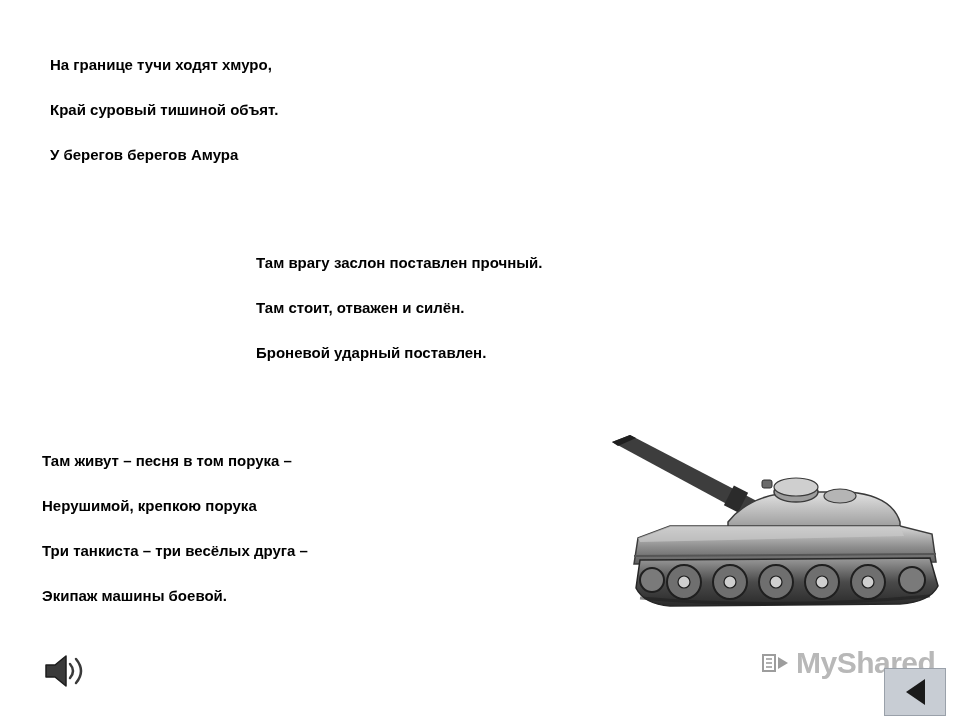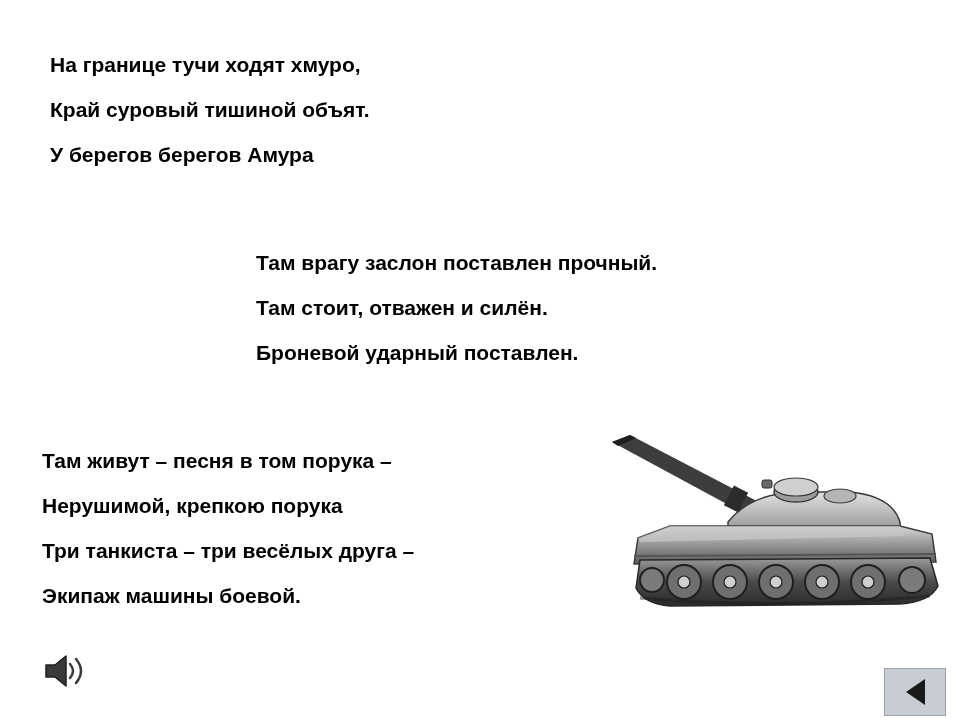--- a/index.html
+++ b/index.html
@@ -17,21 +17,21 @@
   .slide {
     position: relative;
     width: 960px;
     height: 720px;
     box-sizing: border-box;
   }
   .verse {
     position: absolute;
     font-weight: bold;
     color: #000000;
-    font-size: 21px;
+    font-size: 15px;
     line-height: 45px;
     white-space: nowrap;
   }
   .verse-1 {
     left: 50px;
     top: 42px;
   }
   .verse-2 {
     left: 256px;
     top: 240px;
@@ -201,18 +201,30 @@
   </div>
 
   <div class="sound-icon">
     <svg width="46" height="42" viewBox="0 0 46 42" xmlns="http://www.w3.org/2000/svg">
       <path d="M4 15 L13 15 L24 6 L24 36 L13 27 L4 27 Z" fill="#3a3a3a" stroke="#1c1c1c" stroke-width="1.5" stroke-linejoin="round"></path>
       <path d="M28 14 Q34 21 28 28" stroke="#3a3a3a" stroke-width="2.5" fill="none" stroke-linecap="round"></path>
       <path d="M34 9 Q44 21 34 33" stroke="#3a3a3a" stroke-width="2.5" fill="none" stroke-linecap="round"></path>
     </svg>
   </div>
 
+  <div class="watermark">
+    <span class="mark-glyph">
+      <svg width="30" height="30" viewBox="0 0 30 30" xmlns="http://www.w3.org/2000/svg">
+        <rect x="1" y="7" width="12" height="16" fill="none" stroke="#9d9d9d" stroke-width="2"></rect>
+        <line x1="4" y1="11" x2="10" y2="11" stroke="#9d9d9d" stroke-width="1.6"></line>
+        <line x1="4" y1="15" x2="10" y2="15" stroke="#9d9d9d" stroke-width="1.6"></line>
+        <line x1="4" y1="19" x2="10" y2="19" stroke="#9d9d9d" stroke-width="1.6"></line>
+        <path d="M16 9 L26 15 L16 21 Z" fill="#9d9d9d"></path>
+      </svg>
+    </span>
+    <span class="mark-text">MyShared</span>
+  </div>
 
   <div class="nav-back">
     <span class="tri"></span>
   </div>
 
 </div>
 
 </body></html>

